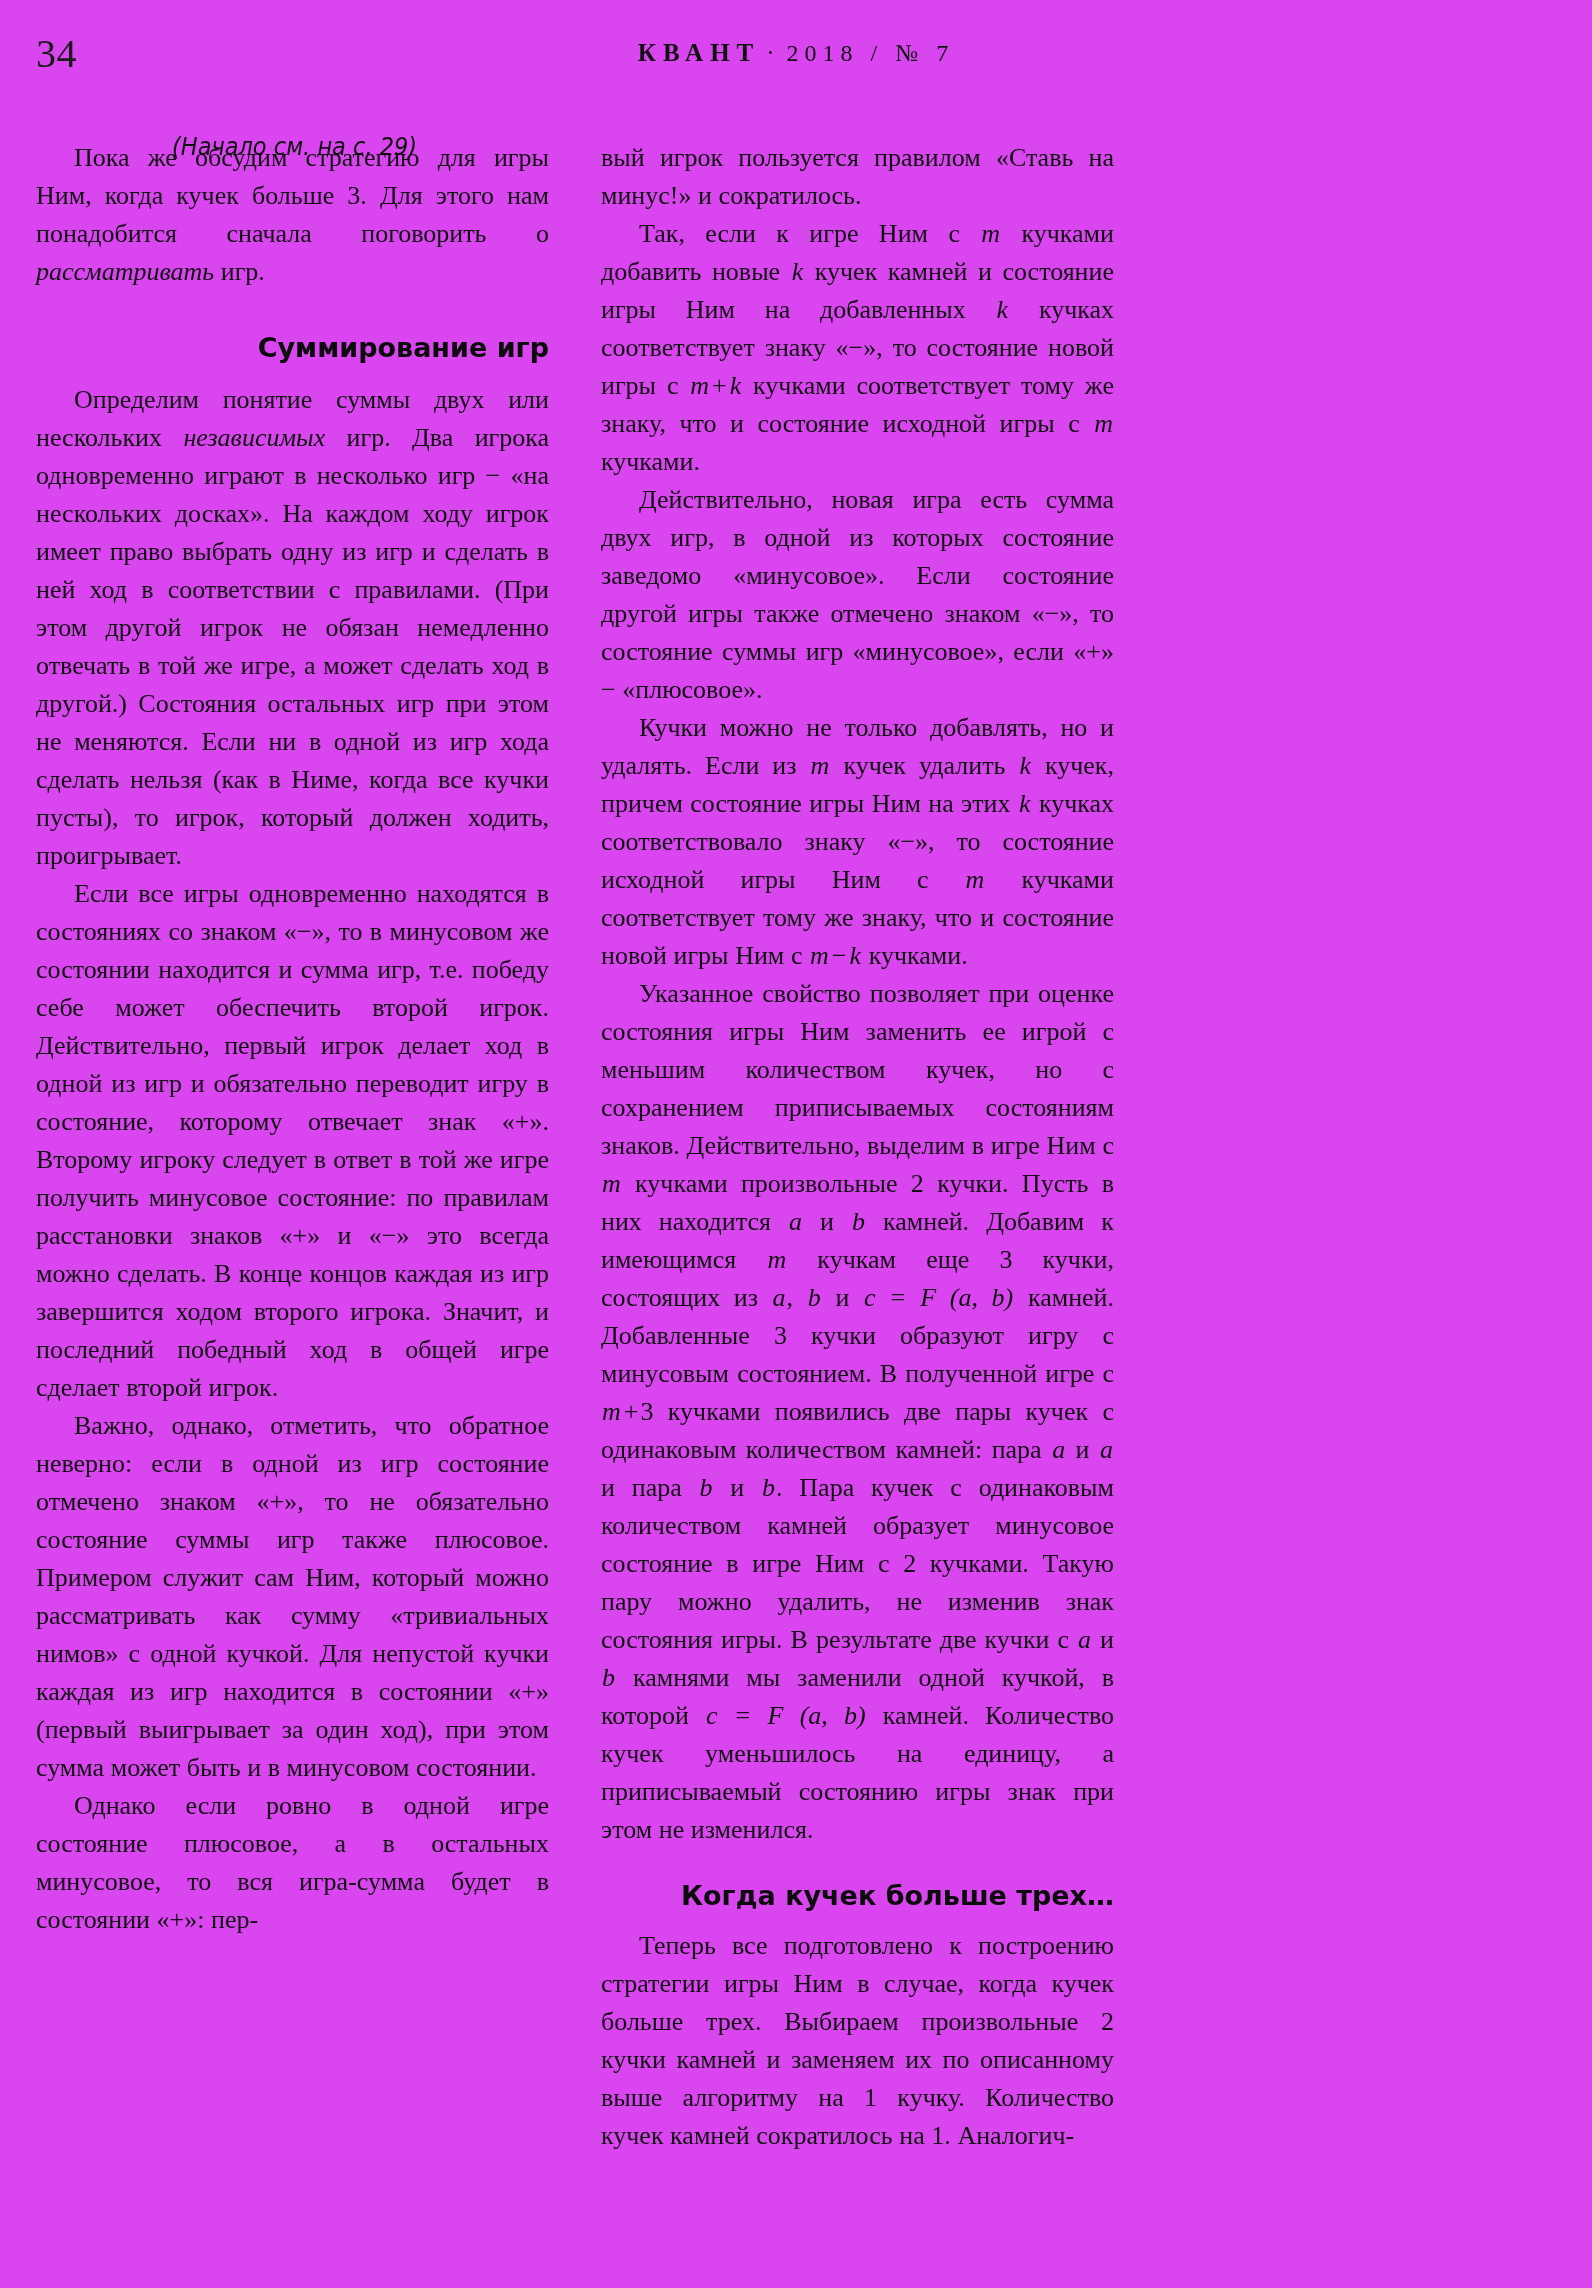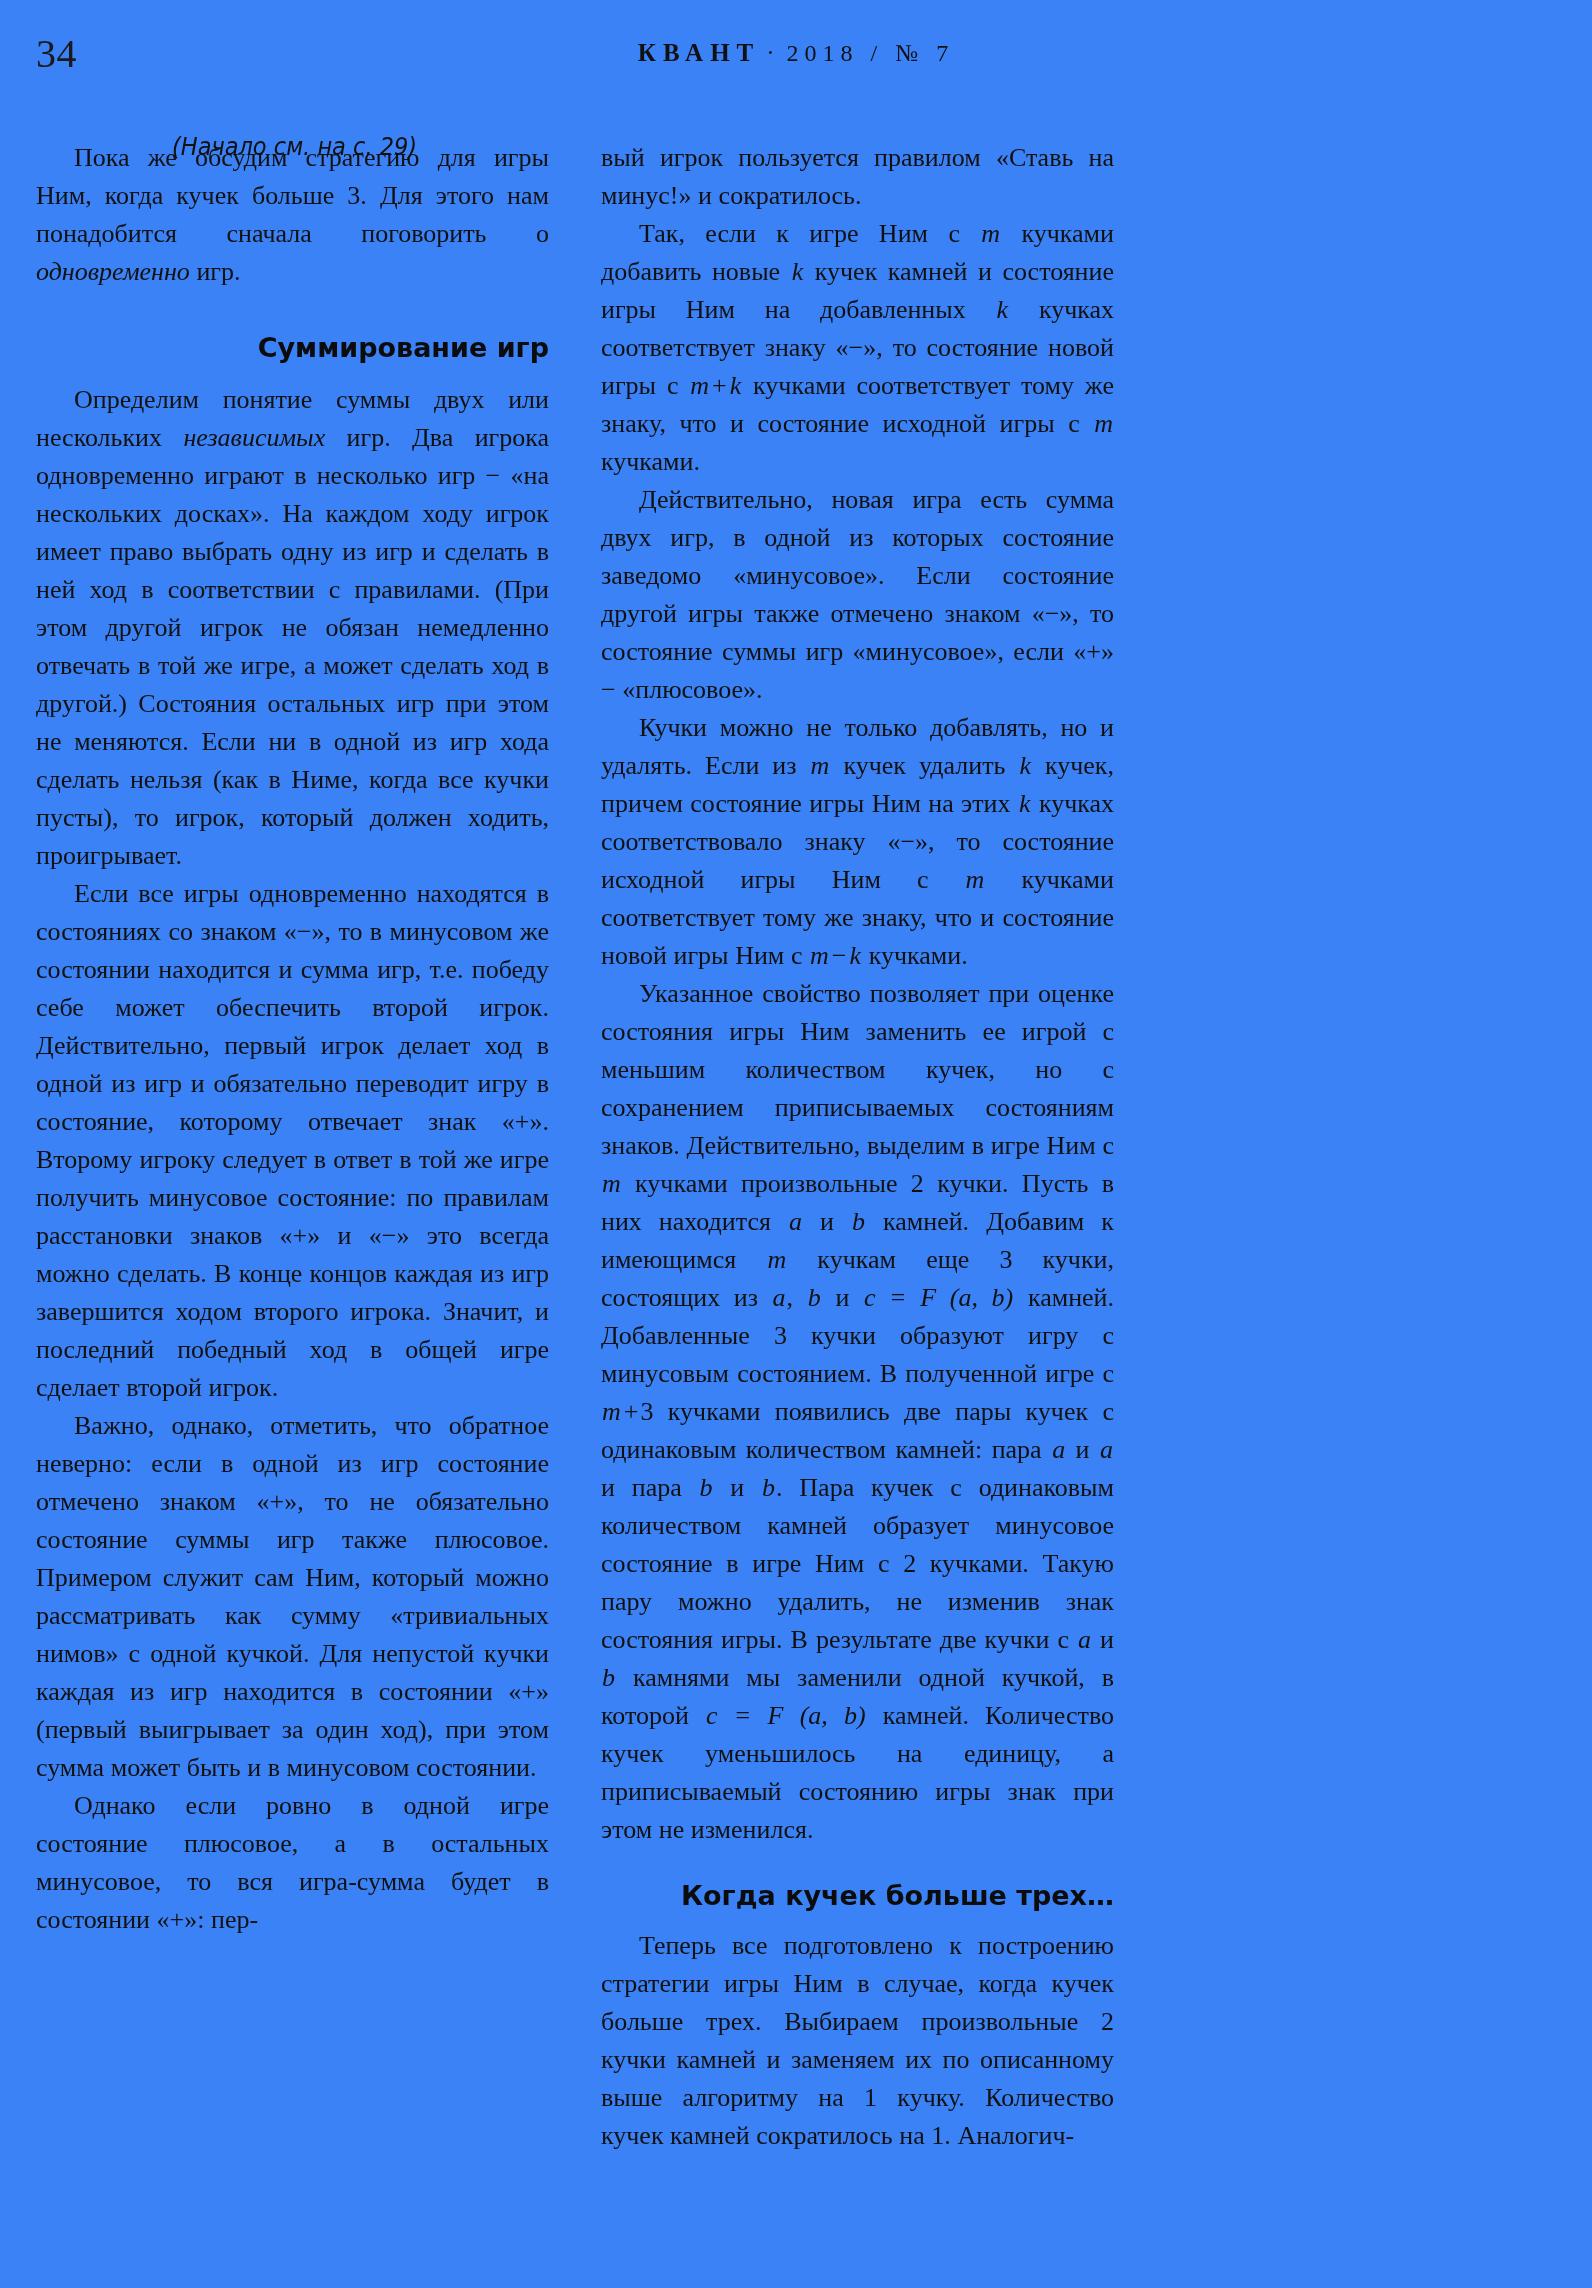--- a/index.html
+++ b/index.html
@@ -15,21 +15,21 @@
     font-family: "Liberation Serif", "DejaVu Serif", serif;
     color: #111111;
     overflow: hidden;
   }
 
   .page {
     position: absolute;
     inset: 0;
     width: 1592px;
     height: 2289px;
-    background: #3b82f6;
+    background: #d946ef;
   }
 
   
   .running-head {
     position: absolute;
     top: 28px;
     left: 0;
     width: 1592px;
     height: 56px;
   }
@@ -147,21 +147,21 @@
     <div class="journal-line">
       <span class="journal-name">КВАНТ</span><span class="journal-dot">·</span><span class="journal-issue">2018 / № 7</span>
     </div>
   </div>
 
   <div class="continuation">(Начало см. на с. 29)</div>
 
   <div class="columns">
     <div class="col col-left">
       <div>
-          <p>Пока же обсудим стратегию для игры Ним, когда кучек больше 3. Для этого нам понадобится сначала поговорить о <span style="font-style: italic;">одновременно</span> игр.</p>
+          <p>Пока же обсудим стратегию для игры Ним, когда кучек больше 3. Для этого нам понадобится сначала поговорить о <span style="font-style: italic;">рассматривать</span> игр.</p>
         </div>
       <h2 class="section">Суммирование игр</h2>
       <div>
           <p>Определим понятие суммы двух или нескольких <span style="font-style: italic;">независимых</span> игр. Два игрока одновременно играют в несколько игр − «на нескольких досках». На каждом ходу игрок имеет право выбрать одну из игр и сделать в ней ход в соответствии с правилами. (При этом другой игрок не обязан немедленно отвечать в той же игре, а может сделать ход в другой.) Состояния остальных игр при этом не меняются. Если ни в одной из игр хода сделать нельзя (как в Ниме, когда все кучки пусты), то игрок, который должен ходить, проигрывает.</p>
           <p>Если все игры одновременно находятся в состояниях со знаком «−», то в минусовом же состоянии находится и сумма игр, т.е. победу себе может обеспечить второй игрок. Действительно, первый игрок делает ход в одной из игр и обязательно переводит игру в состояние, которому отвечает знак «+». Второму игроку следует в ответ в той же игре получить минусовое состояние: по правилам расстановки знаков «+» и «−» это всегда можно сделать. В конце концов каждая из игр завершится ходом второго игрока. Значит, и последний победный ход в общей игре сделает второй игрок.</p>
           <p>Важно, однако, отметить, что обратное неверно: если в одной из игр состояние отмечено знаком «+», то не обязательно состояние суммы игр также плюсовое. Примером служит сам Ним, который можно рассматривать как сумму «тривиальных нимов» с одной кучкой. Для непустой кучки каждая из игр находится в состоянии «+» (первый выигрывает за один ход), при этом сумма может быть и в минусовом состоянии.</p>
           <p>Однако если ровно в одной игре состояние плюсовое, а в остальных минусовое, то вся игра-сумма будет в состоянии «+»: пер-</p>
         </div>
     </div>
 

